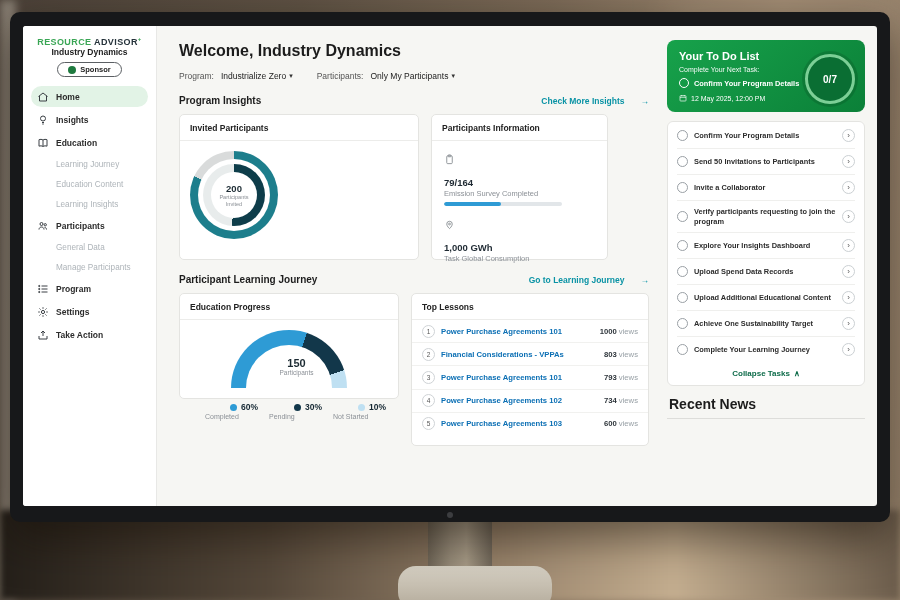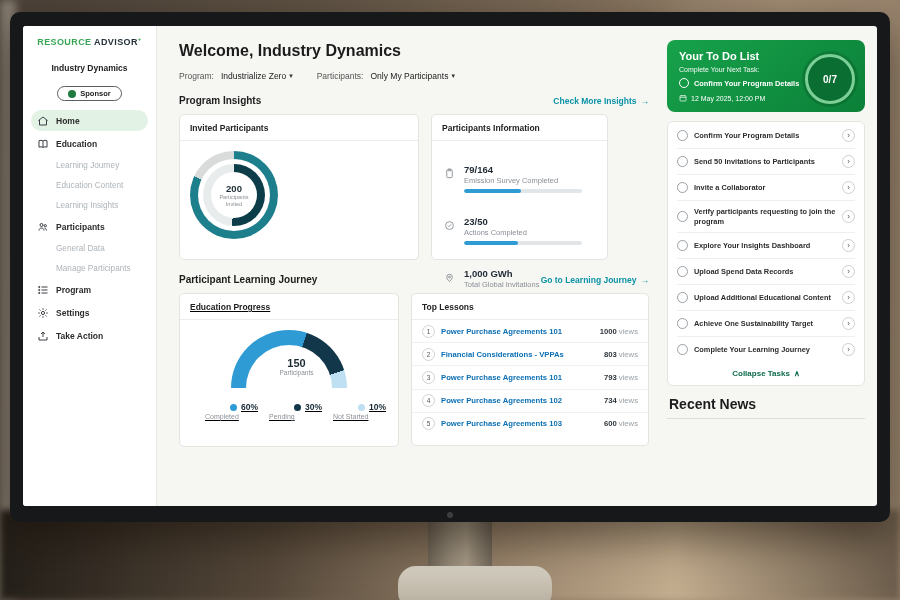--- a/index.html
+++ b/index.html
@@ -16,42 +16,42 @@
        background:linear-gradient(#d9d3c6,#b1a898);}
   .monitor{position:absolute;left:10px;top:12px;width:880px;height:510px;background:#17181a;border-radius:10px;
        box-shadow:0 16px 44px rgba(20,12,5,.55);}
   .bezel-dot{position:absolute;left:50%;bottom:4px;width:6px;height:6px;margin-left:-3px;border-radius:50%;background:#3c3d40;}
   .screen{position:absolute;left:13px;top:14px;right:13px;bottom:16px;background:#f6f6f3;border-radius:3px;overflow:hidden;display:flex;}
 
   
   .sidebar{width:134px;background:#fff;border-right:1px solid #e8e8e6;box-sizing:border-box;padding-top:10px;flex:none;}
   .logo{text-align:center;font-size:9px;font-weight:bold;letter-spacing:.4px;}
   .logo .lg{color:#3aa655;} .logo .ld{color:#25323a;} .logo sup{color:#3aa655;font-size:6px;}
-  .org{margin-top:16px;text-align:center;font-size:8.5px;font-weight:bold;color:#222;}
-  .sponsor{margin:13px auto 0;display:flex;align-items:center;gap:4px;border:1px solid #5b5f63;border-radius:9px;
+  .org{margin-top:0;text-align:center;font-size:8.5px;font-weight:bold;color:#222;}
+  .sponsor{margin:5px auto 0;display:flex;align-items:center;gap:4px;border:1px solid #5b5f63;border-radius:9px;
        padding:2px 10px;background:#fff;font-size:7.5px;font-weight:600;color:#222;width:max-content;cursor:pointer;}
   .sponsor-dot{width:8px;height:8px;border-radius:50%;background:#1f7a3f;}
   .menu{margin-top:8px;display:flex;flex-direction:column;}
   .mi{display:flex;align-items:center;gap:7px;margin:1px 8px;padding:4.5px 6px;font-size:8.5px;font-weight:600;
       color:#2c2c2c;cursor:pointer;border-radius:12px;}
   .mi.sub{padding-left:25px;color:#aeb4b9;font-weight:500;font-size:8.2px;}
   .mi.active{background:#e2f3e6;}
   .ic{width:12px;height:12px;display:inline-flex;flex:none;color:#3a3f44;}
   .ic svg{width:12px;height:12px;}
 
   
   .main{flex:1;min-width:0;box-sizing:border-box;padding:16px 14px 0 22px;background:#f6f6f3;}
   h1{font-size:16px;margin:0;color:#1c1c1c;font-weight:bold;}
   .filters{display:flex;align-items:center;gap:7px;margin-top:11px;font-size:8.5px;color:#555;}
   .fvalue{font-weight:normal;color:#222;display:flex;align-items:center;gap:3px;cursor:pointer;}
   .chev{font-size:7px;color:#333;}
   .fgap{width:10px;}
   .secrow{display:flex;justify-content:space-between;align-items:center;margin-top:14px;}
   h2{font-size:10px;margin:0;color:#1d1d1d;}
-  .seclink{font-size:8.5px;font-weight:bold;color:#0a93a5;display:flex;gap:4px;align-items:center;cursor:pointer;text-decoration:none;}
+  .seclink{font-size:8.5px;font-weight:bold;color:#0a93a5;display:flex;gap:16px;align-items:center;cursor:pointer;text-decoration:none;}
   .cards{display:flex;gap:12px;margin-top:8px;}
   .card{background:#fff;border:1px solid #e4e4e1;border-radius:5px;box-sizing:border-box;}
   .cardtitle{font-size:8.5px;font-weight:bold;color:#222;padding:8px 10px 7px;border-bottom:1px solid #ececea;}
 
   
   .card.invited{width:240px;height:146px;}
   .inv-body{display:flex;align-items:center;gap:14px;padding:10px 10px;}
   .ring-outer{width:88px;height:88px;border-radius:50%;display:flex;align-items:center;justify-content:center;
        background:conic-gradient(#1d7e8c 0 82%,#d9dbdb 82% 100%);}
   .ring-gap{width:72px;height:72px;border-radius:50%;background:#fff;display:flex;align-items:center;justify-content:center;}
@@ -62,30 +62,30 @@
   .dl{font-size:5.6px;color:#8b9096;line-height:1.2;width:36px;}
   .linv{margin:6px 0;}
   .linv .l1{display:flex;align-items:center;gap:4px;font-size:9.5px;font-weight:bold;color:#152833;}
   .dot{width:7px;height:7px;border-radius:50%;flex:none;}
   .dot.teal{background:#1d7e8c;} .dot.navy{background:#0e3d4a;}
   .dot.blue{background:#2e9bd5;} .dot.dnavy{background:#12374a;} .dot.lblue{background:#bfe0f2;}
   .linv .l2{font-size:7.5px;color:#8b9096;padding-left:11px;margin-top:1px;}
 
   
   .card.info{width:177px;height:146px;}
-  .stat{display:flex;gap:8px;margin:23px 12px 0;}
+  .stat{display:flex;gap:8px;margin:9px 12px 0;flex-direction:column;}
   .sic{width:12px;color:#8a8f94;flex:none;padding-top:1px;}
   .sic svg{width:11px;height:11px;}
   .sv{font-size:9.5px;font-weight:bold;color:#1f2a33;}
   .sl{font-size:7.5px;color:#8b9096;margin-top:1px;}
   .sbar{width:118px;height:4px;background:#e2e6e9;border-radius:2px;margin-top:4px;position:relative;overflow:hidden;}
   .sbar i{position:absolute;left:0;top:0;bottom:0;background:#2e9bd5;border-radius:2px;}
 
   
-  .card.progress{width:220px;height:154px;text-decoration:underline;}
+  .card.progress{width:220px;height:106px;}
   .gauge{position:relative;width:116px;height:60px;margin:10px auto 0;overflow:hidden;}
   .gauge-arc{position:absolute;left:0;top:0;width:116px;height:116px;border-radius:50%;
        background:conic-gradient(from 270deg,#2e9bd5 0 30%,#12374a 30% 45%,#bfe0f2 45% 50%,transparent 50% 100%);}
   .gauge-arc::after{content:"";position:absolute;inset:15px;background:#fff;border-radius:50%;}
   .gauge-center{position:absolute;left:15px;right:0;top:27px;text-align:center;z-index:2;}
   .gv{font-size:11px;font-weight:bold;color:#1c2b33;}
   .gl{font-size:6.5px;color:#8b9096;}
   .glegend{display:flex;justify-content:space-between;padding:0 14px;margin-top:12px;}
   .gitem .l1{display:flex;align-items:center;gap:4px;font-size:8.5px;font-weight:bold;color:#152833;padding-left:36px;}
   .gitem .l2{font-size:7px;color:#8b9096;padding-left:11px;margin-top:1px;}
@@ -152,20 +152,29 @@
                 <svg viewBox="0 0 24 24" fill="none" stroke="currentColor" stroke-width="2">
                   <path d="M3 11L12 4l9 7"></path>
                   <path d="M5 10v10h14V10"></path>
                 </svg>
               </span>
             <span>Home</span>
           </div>
           <div class="mi">
             <span class="ic">
                 <svg viewBox="0 0 24 24" fill="none" stroke="currentColor" stroke-width="2">
+                  <circle cx="12" cy="9" r="5"></circle>
+                  <path d="M10 17h4M10.5 20h3"></path>
+                </svg>
+              </span>
+            <span>Insights</span>
+          </div>
+          <div class="mi">
+            <span class="ic">
+                <svg viewBox="0 0 24 24" fill="none" stroke="currentColor" stroke-width="2">
                   <path d="M12 6c-2-1.6-6-1.6-8-.6v13c2-1 6-1 8 .6 2-1.6 6-1.6 8-.6v-13c-2-1-6-1-8 .6z"></path>
                   <path d="M12 6v13"></path>
                 </svg>
               </span>
             <span>Education</span>
           </div>
           <div class="mi sub">
             <span>Learning Journey</span>
           </div>
           <div class="mi sub">
@@ -276,39 +285,26 @@
               <div>
                 <div class="sv">79/164</div>
                 <div class="sl">Emission Survey Completed</div>
                 <div class="sbar">
                     <i style="width: 48%;"></i>
                   </div>
               </div>
             </div>
             <div class="stat">
               <span class="sic"><svg viewBox="0 0 24 24" fill="none" stroke="currentColor" stroke-width="2">
-                    <circle cx="12" cy="12" r="8.5"></circle>
-                    <path d="M8.5 12l2.5 2.5 4.5-5"></path>
-                  </svg></span>
-              <div>
-                <div class="sv">23/50</div>
-                <div class="sl">Actions Completed</div>
-                <div class="sbar">
-                    <i style="width: 46%;"></i>
-                  </div>
-              </div>
-            </div>
-            <div class="stat">
-              <span class="sic"><svg viewBox="0 0 24 24" fill="none" stroke="currentColor" stroke-width="2">
                     <path d="M12 21s-6-5.3-6-10a6 6 0 1112 0c0 4.7-6 10-6 10z"></path>
                     <circle cx="12" cy="11" r="2"></circle>
                   </svg></span>
               <div>
                 <div class="sv">1,000 GWh</div>
-                <div class="sl">Total Global Invitations</div>
+                <div class="sl">Task Global Consumption</div>
               </div>
             </div>
           </div>
         </div>
 
         <div class="secrow">
           <h2>Participant Learning Journey</h2>
           <a class="seclink">
             <span>Go to Learning Journey</span>
             <span>→</span>

